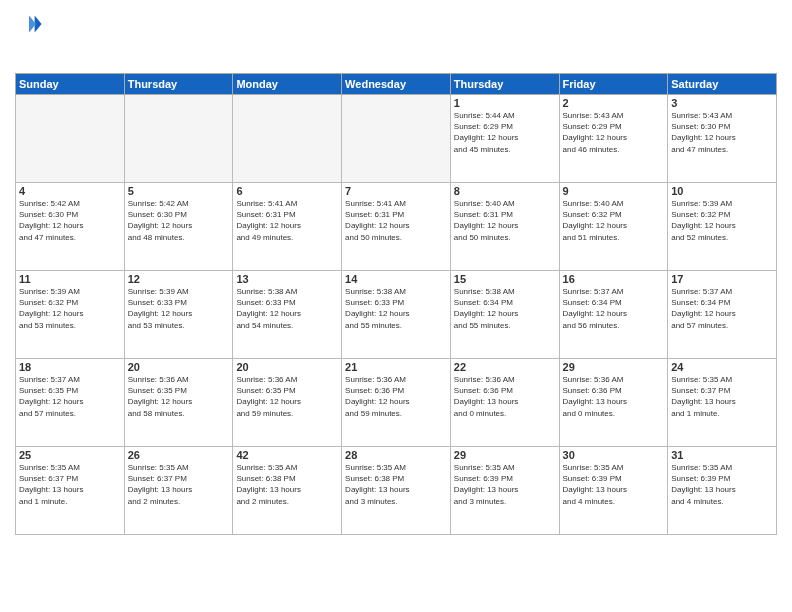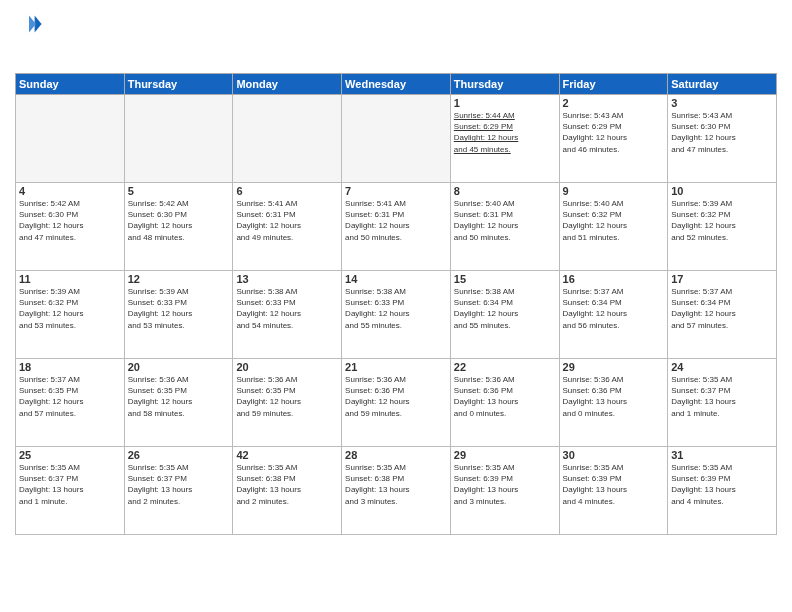--- a/index.html
+++ b/index.html
@@ -129,21 +129,21 @@
         </tr>
     </thead>
     <tbody id="calendar-body">
     <tr class="week-row">
           <td class="empty"></td>
           <td class="empty"></td>
           <td class="empty"></td>
           <td class="empty"></td>
           <td>
             <div class="day-number">1</div>
-            <div class="day-info" style="white-space: pre-line; text-decoration: underline;">Sunrise: 5:44 AM
+            <div class="day-info" style="white-space: pre-line;">Sunrise: 5:44 AM
 Sunset: 6:29 PM
 Daylight: 12 hours
 and 45 minutes.</div>
           </td>
           <td>
             <div class="day-number">2</div>
             <div class="day-info" style="white-space: pre-line;">Sunrise: 5:43 AM
 Sunset: 6:29 PM
 Daylight: 12 hours
 and 46 minutes.</div>

